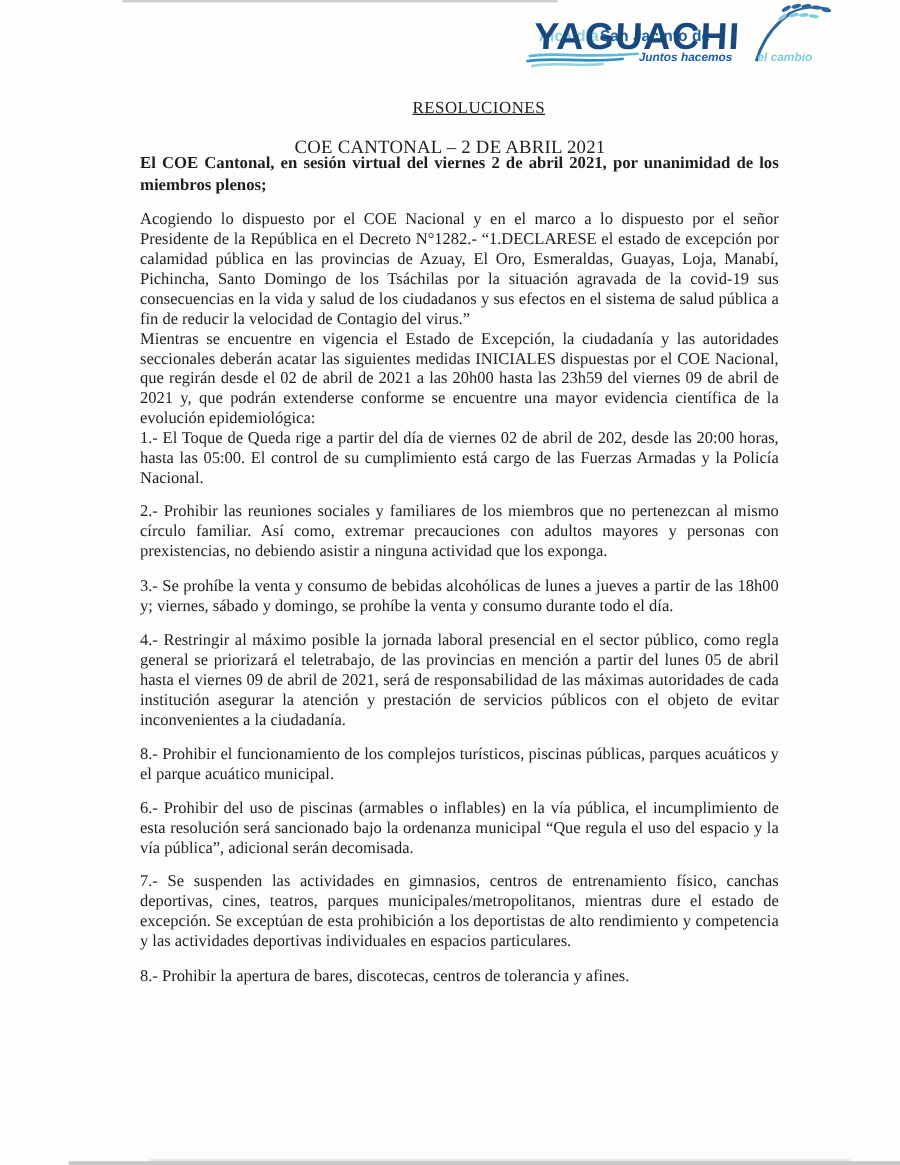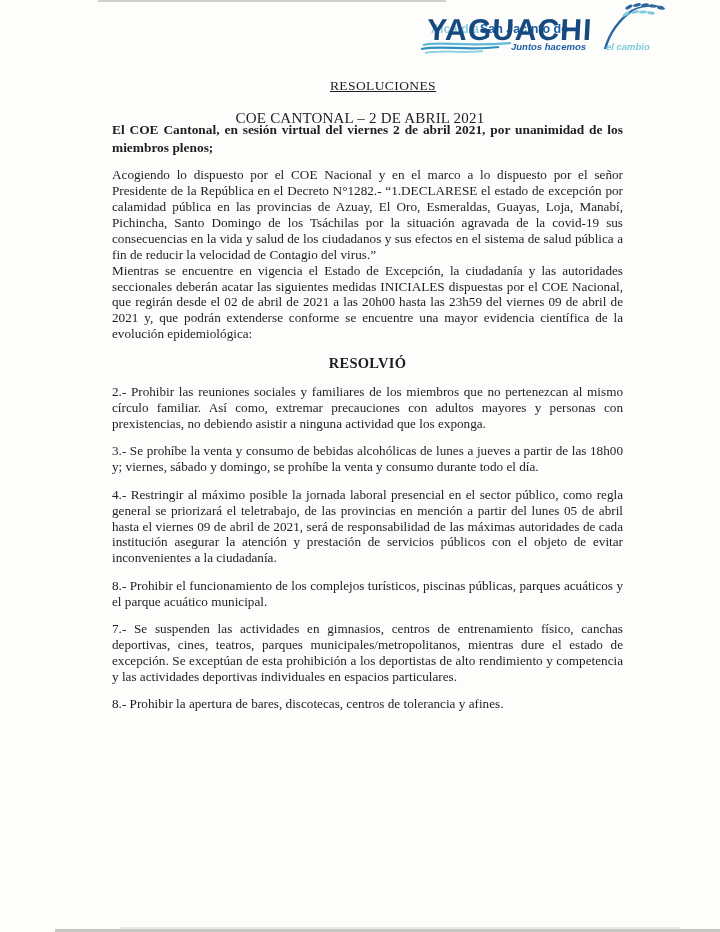--- a/index.html
+++ b/index.html
@@ -83,25 +83,26 @@
   <div class="title-block">
     <div class="title-main">RESOLUCIONES</div>
     <div class="title-sub">COE CANTONAL – 2 DE ABRIL 2021</div>
   </div>
 
   <div class="content">
     <p class="intro-bold">El COE Cantonal, en sesión virtual del viernes 2 de abril 2021, por unanimidad de los miembros plenos;</p>
     <p class="p-run">Acogiendo lo dispuesto por el COE Nacional y en el marco a lo dispuesto por el señor Presidente de la República en el Decreto N°1282.- “1.DECLARESE el estado de excepción por calamidad pública en las provincias de Azuay, El Oro, Esmeraldas, Guayas, Loja, Manabí, Pichincha, Santo Domingo de los Tsáchilas por la situación agravada de la covid-19 sus consecuencias en la vida y salud de los ciudadanos y sus efectos en el sistema de salud pública a fin de reducir la velocidad de Contagio del virus.”</p>
     <p class="p-run">Mientras se encuentre en vigencia el Estado de Excepción, la ciudadanía y las autoridades seccionales deberán acatar las siguientes medidas INICIALES dispuestas por el COE Nacional, que regirán desde el 02 de abril de 2021 a las 20h00 hasta las 23h59 del viernes 09 de abril de 2021 y, que podrán extenderse conforme se encuentre una mayor evidencia científica de la evolución epidemiológica:</p>
 
-    <p class="resolvio">RESOLVIÓ</p>
 
+    <p class="item">1.- El Toque de Queda rige a partir del día de viernes 02 de abril de 202, desde las 20:00 horas, hasta las 05:00. El control de su cumplimiento está cargo de las Fuerzas Armadas y la Policía Nacional.</p>
     <p class="item">2.- Prohibir las reuniones sociales y familiares de los miembros que no pertenezcan al mismo círculo familiar. Así como, extremar precauciones con adultos mayores y personas con prexistencias, no debiendo asistir a ninguna actividad que los exponga.</p>
     <p class="item">3.- Se prohíbe la venta y consumo de bebidas alcohólicas de lunes a jueves a partir de las 18h00 y; viernes, sábado y domingo, se prohíbe la venta y consumo durante todo el día.</p>
     <p class="item">4.- Restringir al máximo posible la jornada laboral presencial en el sector público, como regla general se priorizará el teletrabajo, de las provincias en mención a partir del lunes 05 de abril hasta el viernes 09 de abril de 2021, será de responsabilidad de las máximas autoridades de cada institución asegurar la atención y prestación de servicios públicos con el objeto de evitar inconvenientes a la ciudadanía.</p>
     <p class="item">8.- Prohibir el funcionamiento de los complejos turísticos, piscinas públicas, parques acuáticos y el parque acuático municipal.</p>
+    <p class="item">6.- Prohibir del uso de piscinas (armables o inflables) en la vía pública, el incumplimiento de esta resolución será sancionado bajo la ordenanza municipal “Que regula el uso del espacio y la vía pública”, adicional serán decomisada.</p>
     <p class="item">7.- Se suspenden las actividades en gimnasios, centros de entrenamiento físico, canchas deportivas, cines, teatros, parques municipales/metropolitanos, mientras dure el estado de excepción. Se exceptúan de esta prohibición a los deportistas de alto rendimiento y competencia y las actividades deportivas individuales en espacios particulares.</p>
     <p class="item">8.- Prohibir la apertura de bares, discotecas, centros de tolerancia y afines.</p>
   </div>
 
   <div class="scan-bottom-fade"></div>
   <div class="scan-bottom-band"></div>
 </div>
 
 </body></html>

